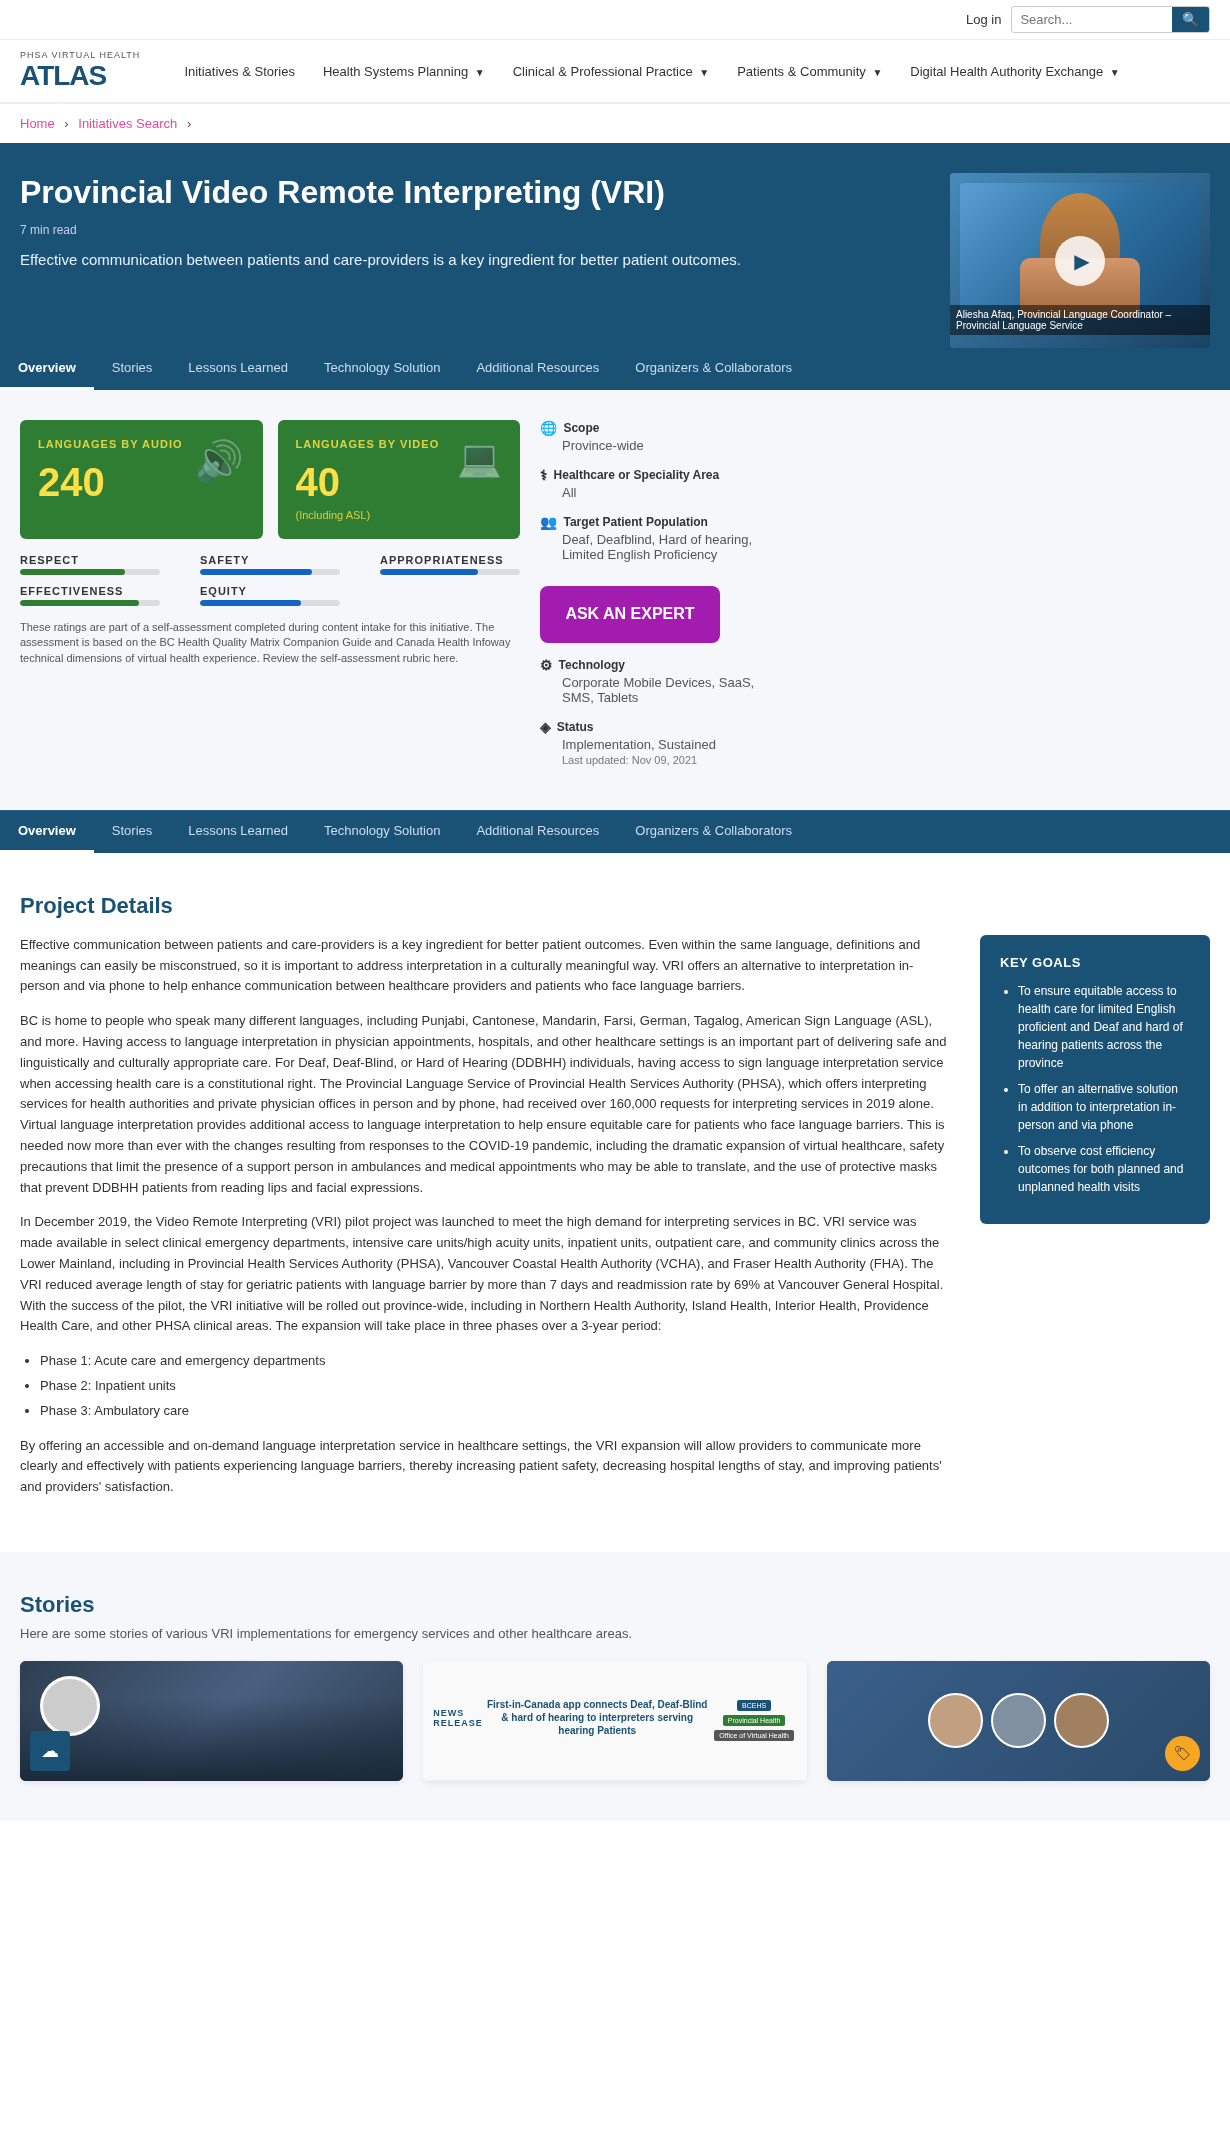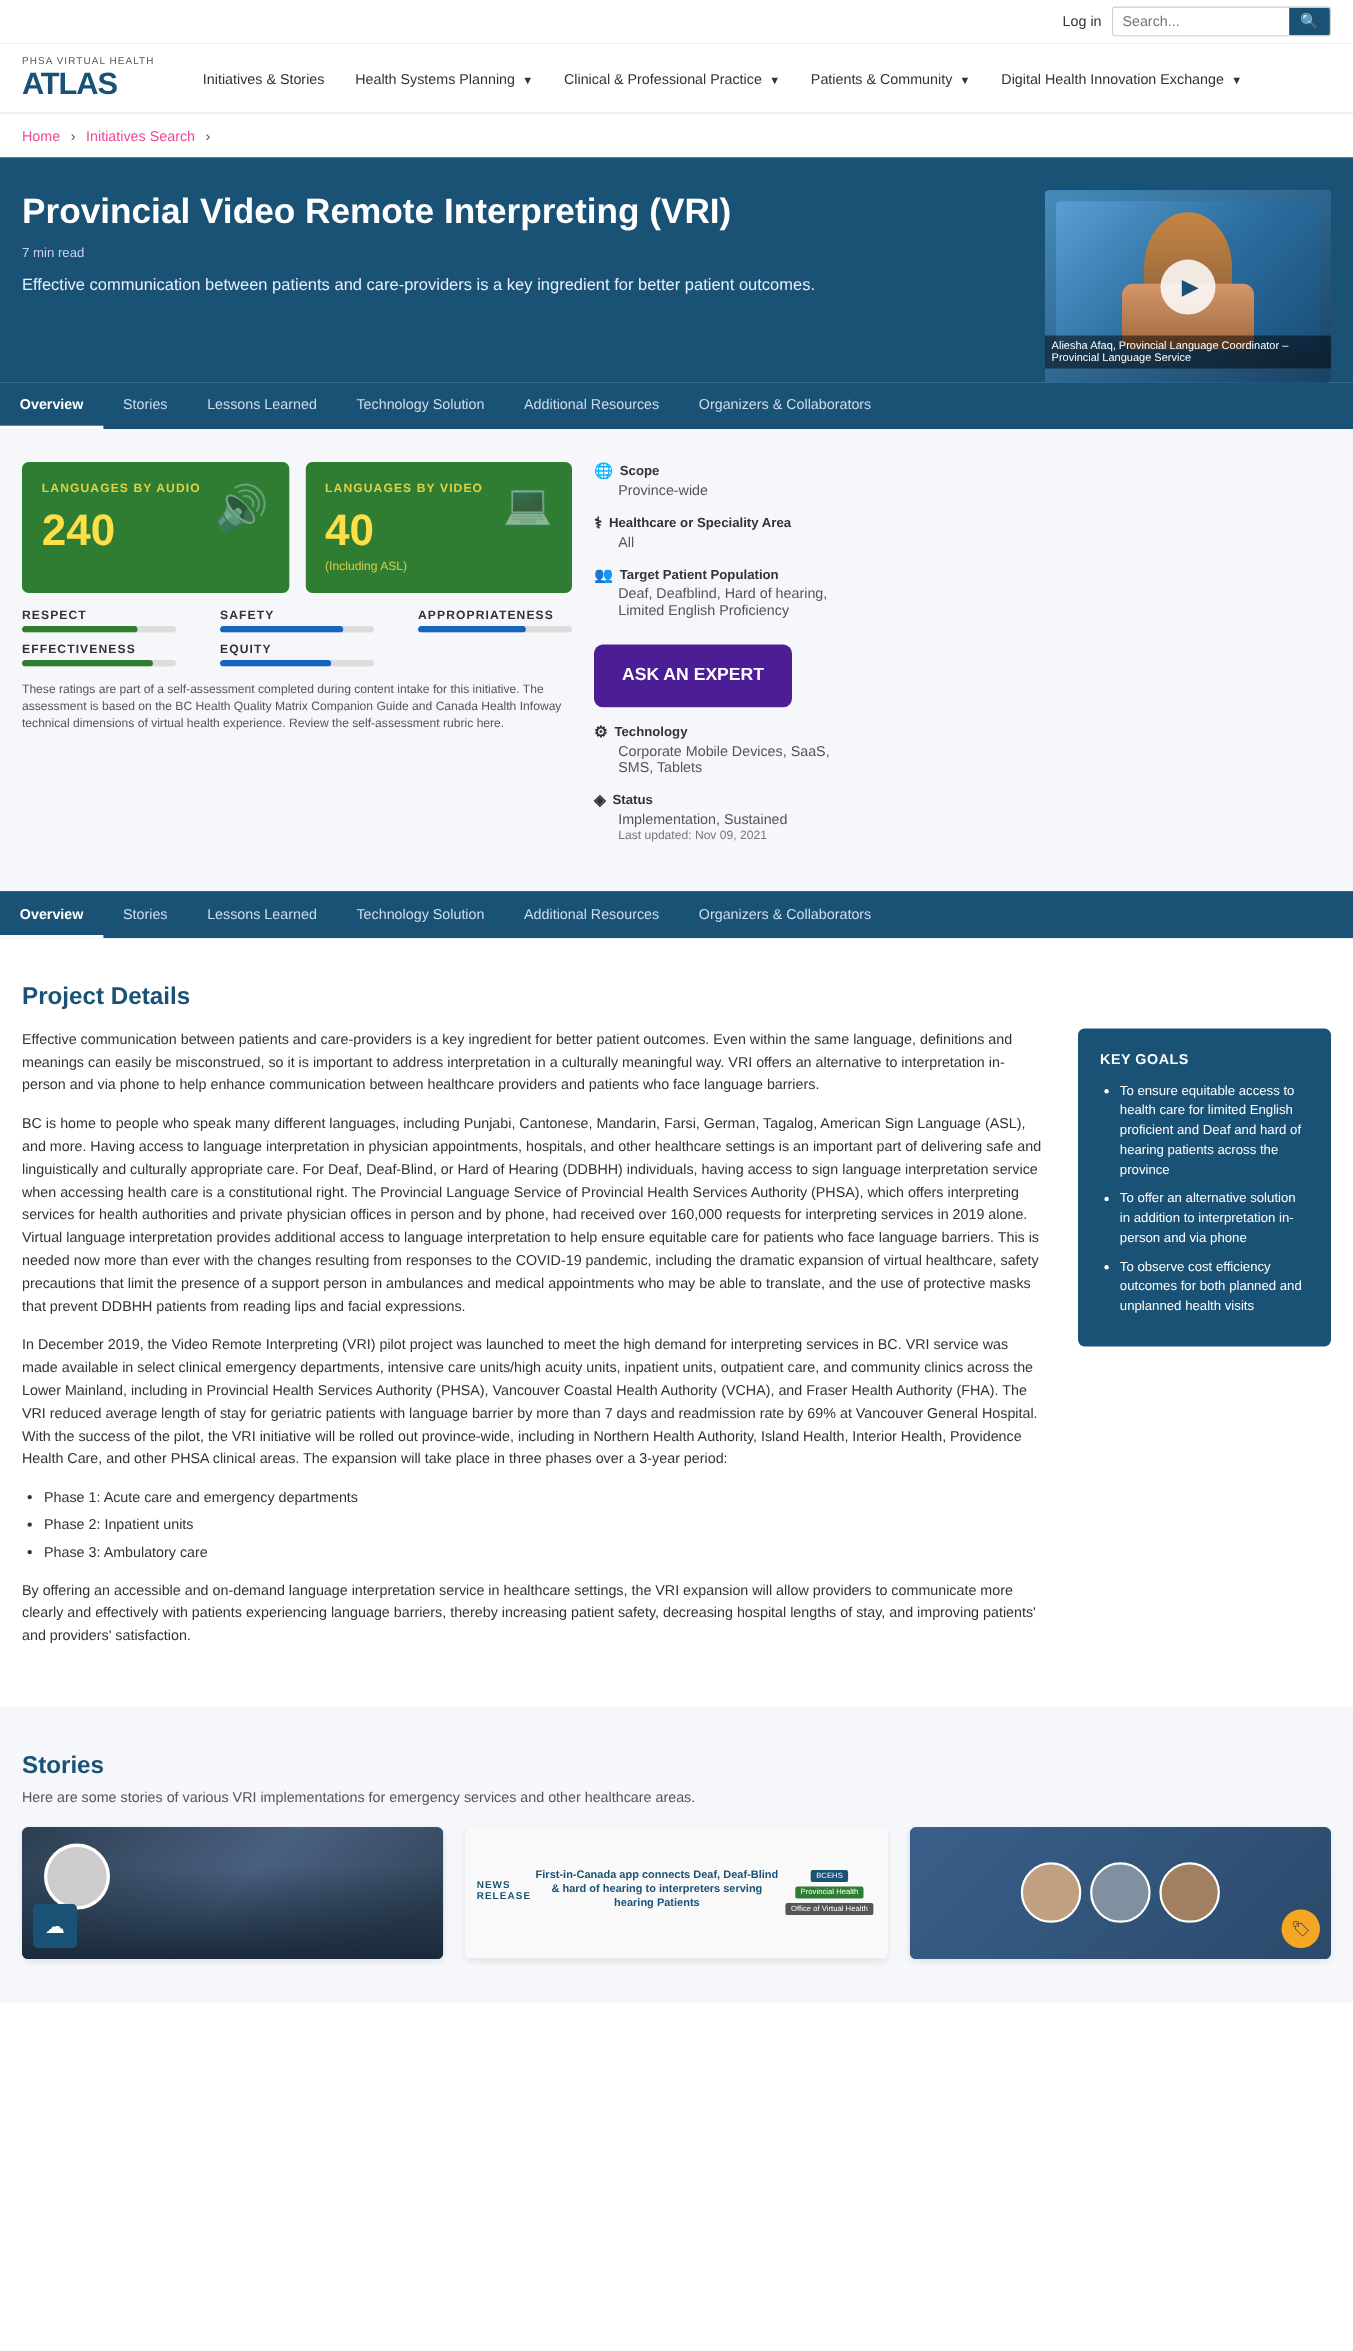--- a/index.html
+++ b/index.html
@@ -57,21 +57,21 @@
     .sidebar-info { flex: 0 0 220px; }
     .sidebar-info-item { margin-bottom: 14px; }
     .sidebar-info-label { font-size: 12px; font-weight: 700; color: #333; display: flex; align-items: center; gap: 6px; }
     .sidebar-info-value { font-size: 13px; color: #555; margin-top: 2px; padding-left: 22px; }
     .globe-icon::before { content: '🌐'; font-size: 14px; }
     .medical-icon::before { content: '⚕'; font-size: 14px; }
     .people-icon::before { content: '👥'; font-size: 14px; }
     .tech-icon::before { content: '⚙'; font-size: 14px; }
     .status-icon::before { content: '◈'; font-size: 14px; }
 
-    .ask-expert-btn { background: #4c1d95; color: #fff; border: none; border-radius: 8px; padding: 18px 22px; font-size: 16px; font-weight: 700; cursor: pointer; text-align: center; line-height: 1.3; margin-top: 10px; width: 180px; }
+    .ask-expert-btn { background: #a21caf; color: #fff; border: none; border-radius: 8px; padding: 18px 22px; font-size: 16px; font-weight: 700; cursor: pointer; text-align: center; line-height: 1.3; margin-top: 10px; width: 180px; }
 
     
     .section-tabs-2 { background: #1a5276; display: flex; gap: 0; border-top: 1px solid #2a6396; }
 
     
     .project-section { padding: 40px 20px; background: #fff; }
     .project-title { font-size: 22px; font-weight: 700; color: #1a5276; margin-bottom: 16px; }
     .project-content { display: flex; gap: 30px; }
     .project-text { flex: 1; }
     .project-text p { font-size: 13px; line-height: 1.6; color: #333; margin-bottom: 14px; }
@@ -107,21 +107,21 @@
 <div class="header">
   <div class="logo-area">
     <span class="logo-phsa">PHSA VIRTUAL HEALTH</span>
     <span class="logo-atlas">ATLAS</span>
   </div>
   <nav class="nav-items">
     <div class="nav-item"><span>Initiatives &amp; Stories</span></div>
     <div class="nav-item"><span>Health Systems Planning</span> <span class="arrow">▼</span></div>
     <div class="nav-item"><span>Clinical &amp; Professional Practice</span> <span class="arrow">▼</span></div>
     <div class="nav-item"><span>Patients &amp; Community</span> <span class="arrow">▼</span></div>
-    <div class="nav-item"><span>Digital Health Innovation Exchange</span> <span class="arrow">▼</span></div>
+    <div class="nav-item"><span>Digital Health Authority Exchange</span> <span class="arrow">▼</span></div>
   </nav>
 </div>
 
 <div class="breadcrumb">
   <a href="#">Home</a>
   <span class="sep">›</span>
   <a href="#">Initiatives Search</a>
   <span class="sep">›</span>
 </div>
 

